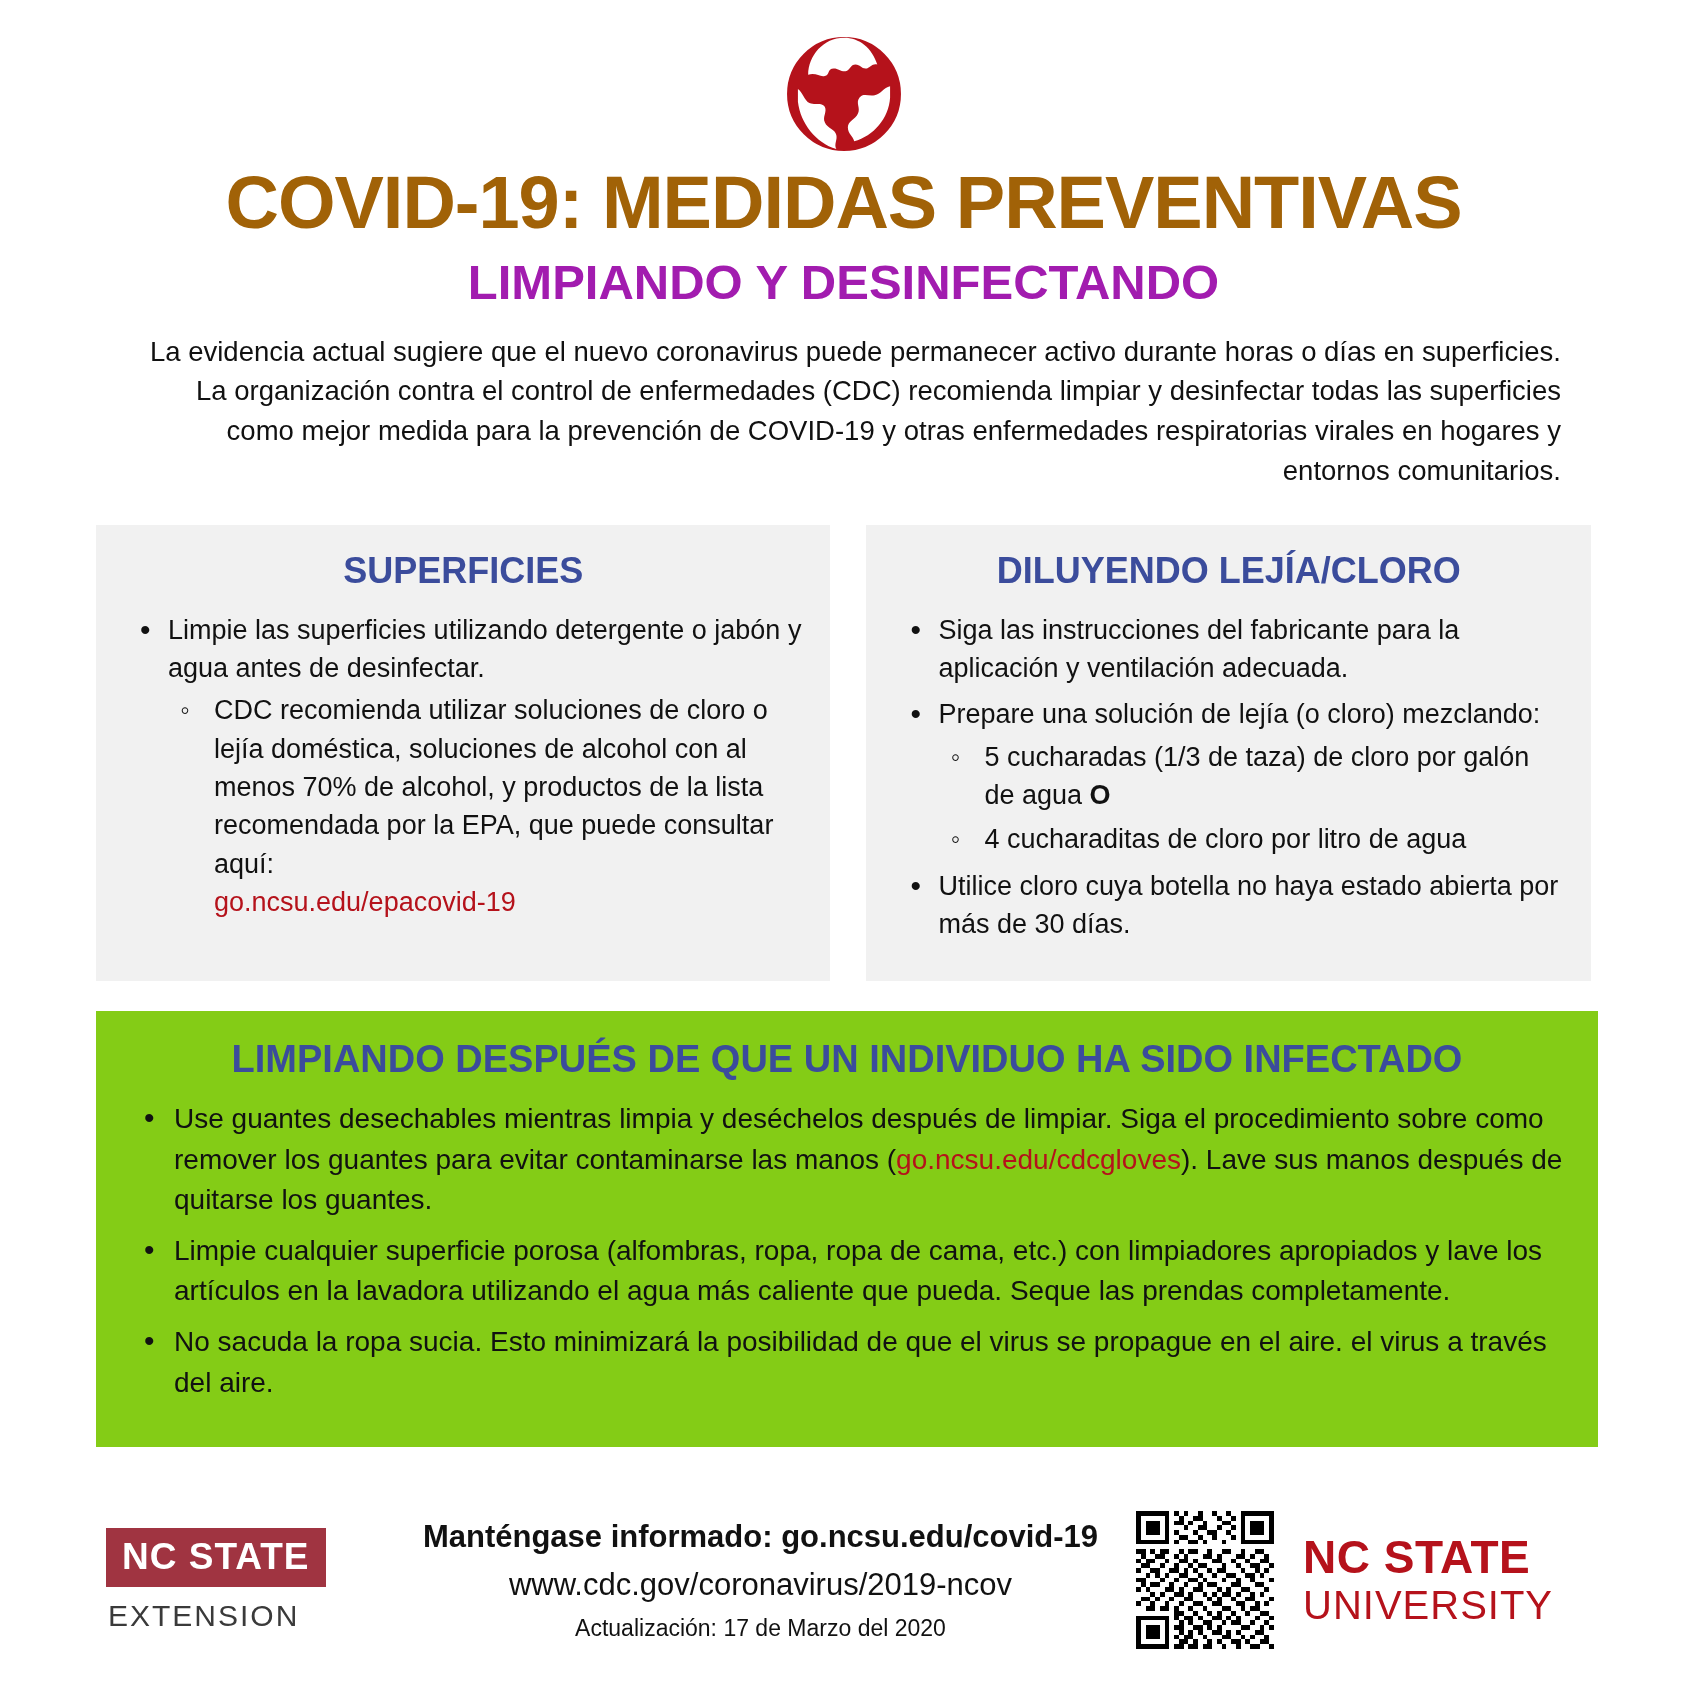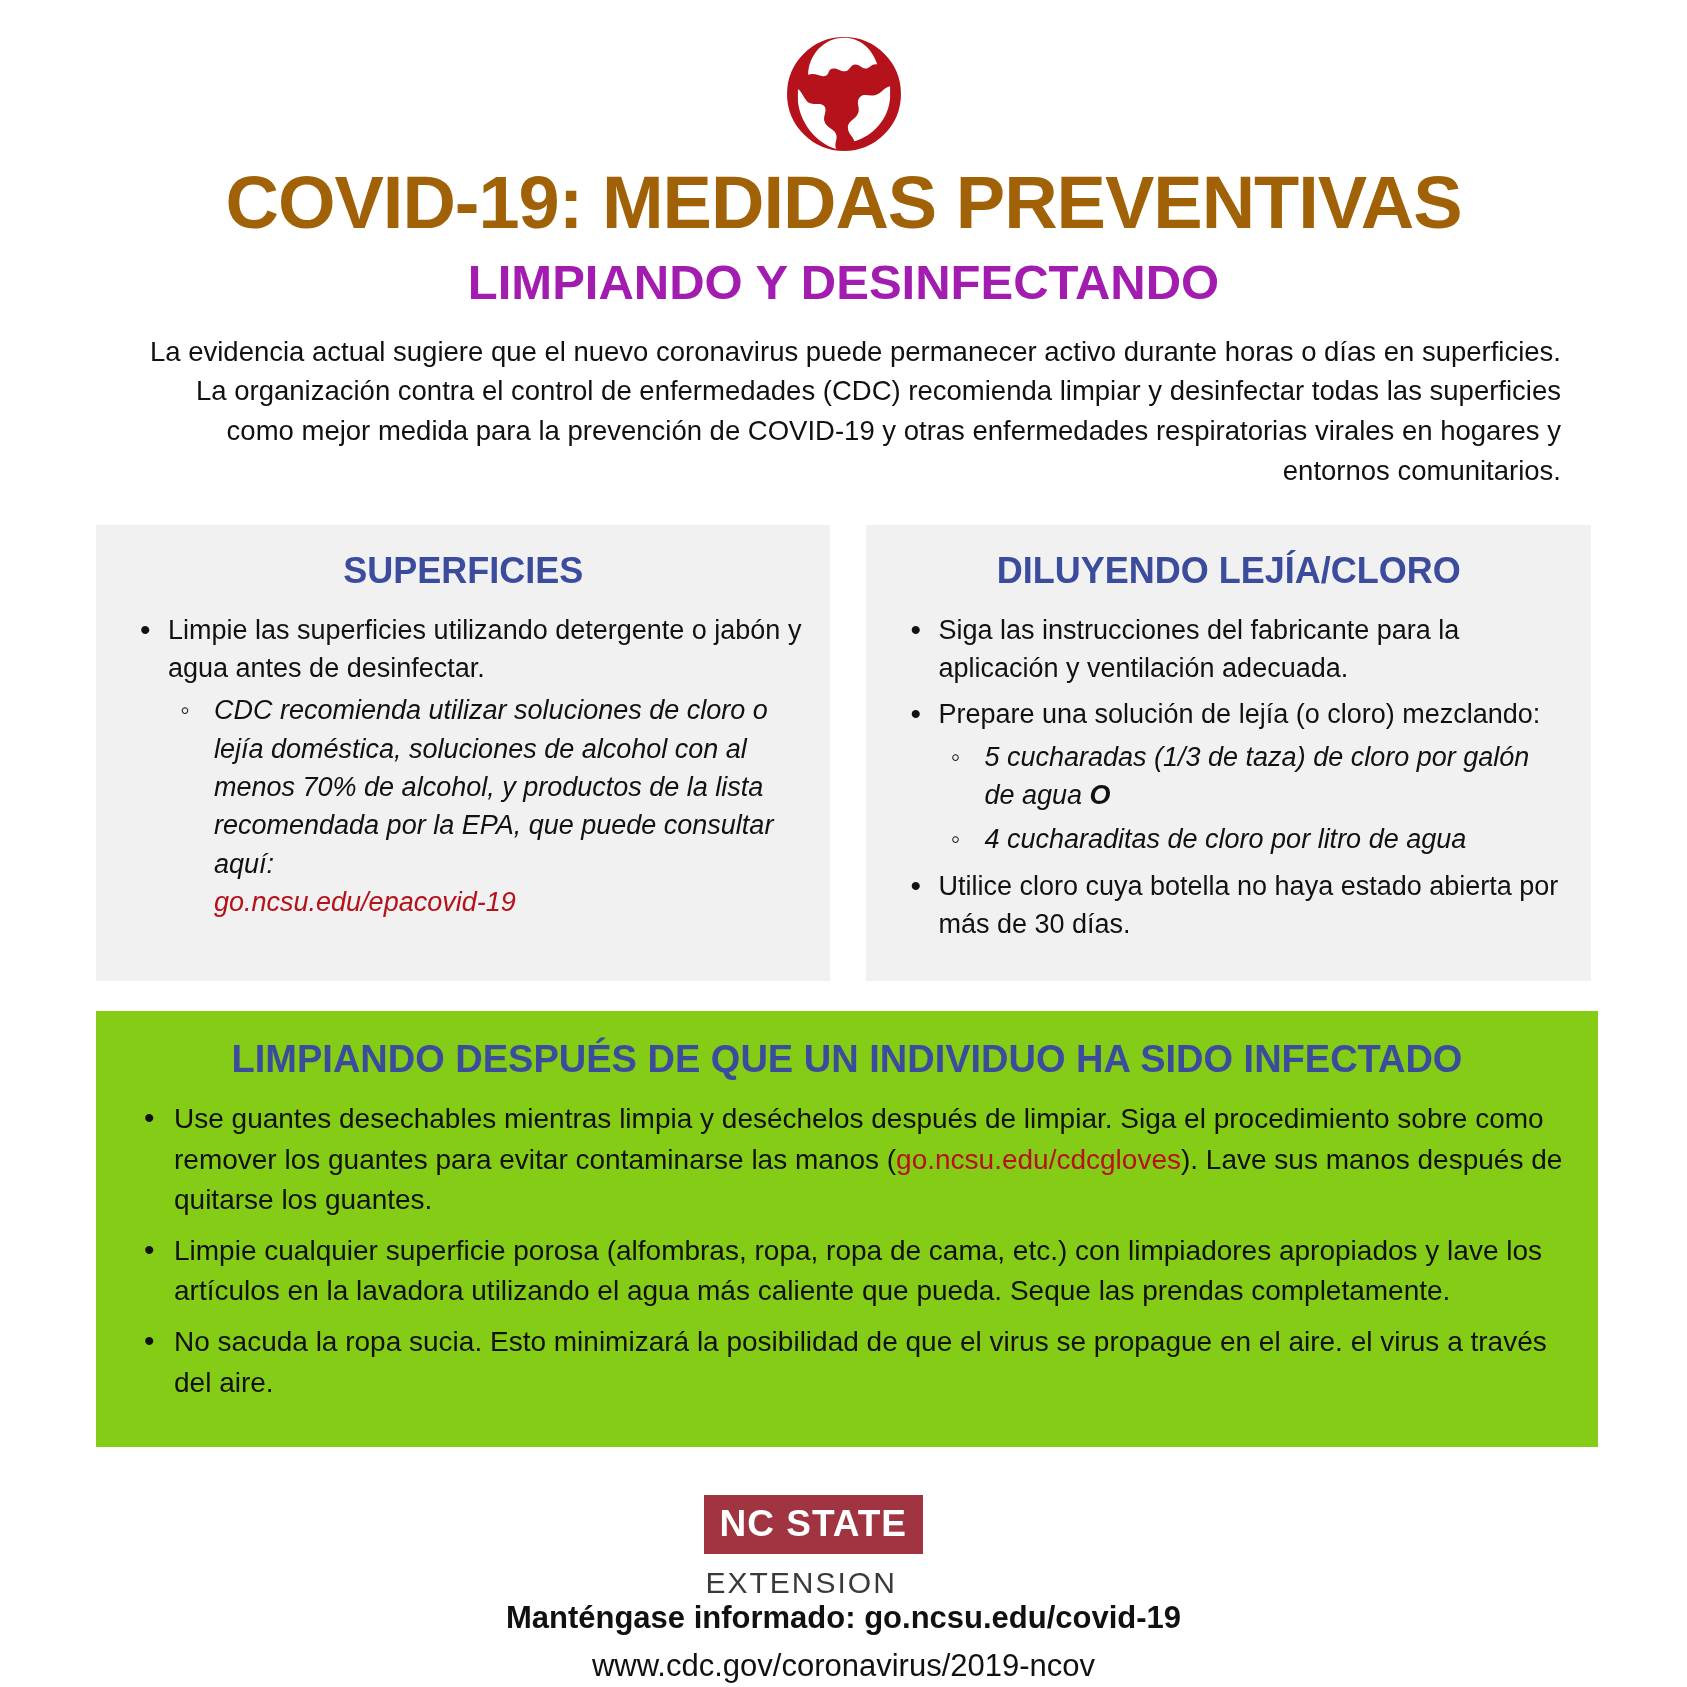--- a/index.html
+++ b/index.html
@@ -96,21 +96,20 @@
     position: absolute;
     left: 18px;
     top: -2px;
     font-size: 30px;
     line-height: 1.42;
   }
   ul.lvl2 {
     list-style: none;
     margin: 4px 0 0 0;
     padding: 0;
-    font-style: italic;
   }
   ul.lvl2 > li {
     position: relative;
     padding-left: 46px;
     font-size: 27px;
     line-height: 1.42;
     margin-bottom: 6px;
   }
   ul.lvl2 > li::before {
     content: "\25E6";
@@ -141,26 +140,25 @@
     font-size: 28px;
     line-height: 1.45;
     margin-bottom: 10px;
     padding-left: 48px;
   }
 
   
   .footer {
     position: absolute;
     left: 96px;
-    right: 96px;
+    right: 84px;
     bottom: 22px;
     height: 170px;
     display: flex;
     align-items: center;
-    flex-direction: column;
   }
   .footer-col.logo {
     width: 290px;
     display: flex;
     flex-direction: column;
     align-items: flex-start;
     padding-left: 10px;
   }
   .nc-block {
     background: #A03441;

